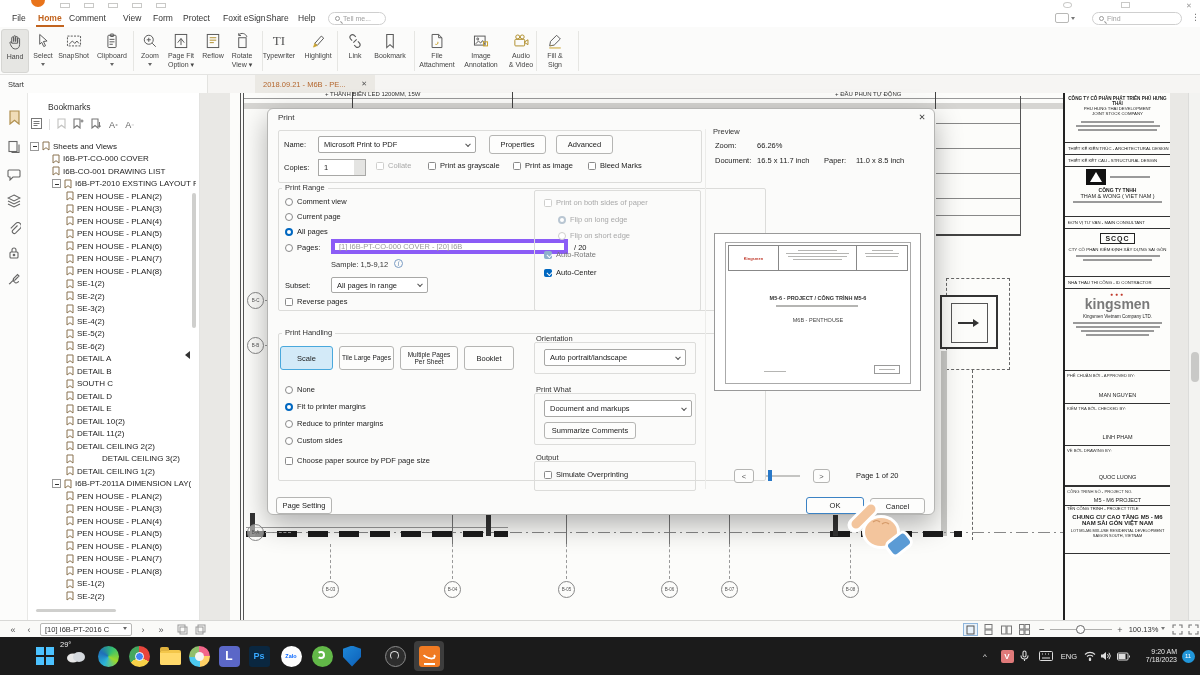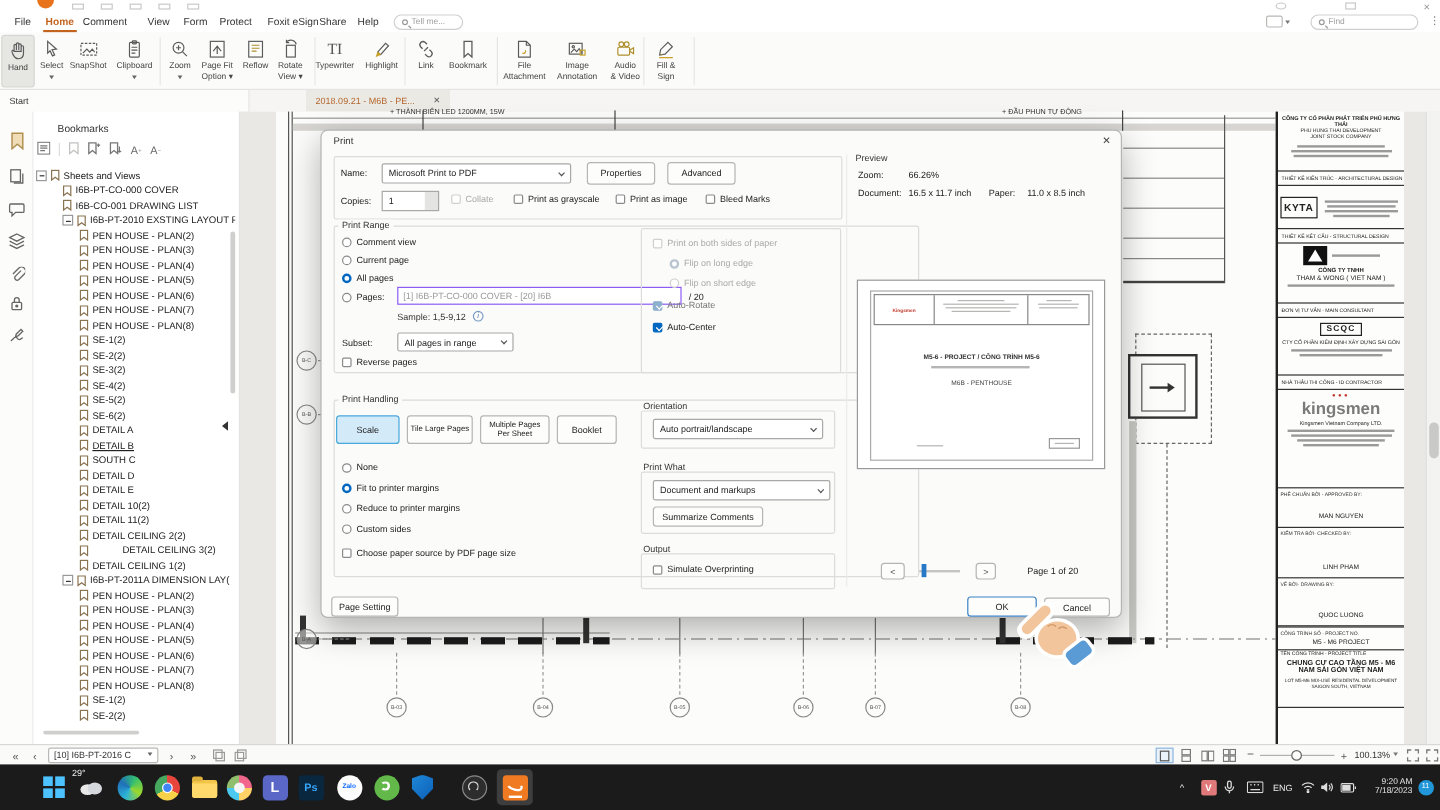--- a/index.html
+++ b/index.html
@@ -67,21 +67,21 @@
 .cb.on{background:#0067c0;border-color:#0067c0}
 .cb.on:after{content:"";position:absolute;left:1.5px;top:1px;width:4px;height:2.5px;border-left:1.2px solid #fff;border-bottom:1.2px solid #fff;transform:rotate(-45deg)}
 .cb.muted{background:#8fb0cd;border-color:#8fb0cd}
 .cb.muted:after{content:"";position:absolute;left:1.5px;top:1px;width:4px;height:2.5px;border-left:1.2px solid #fff;border-bottom:1.2px solid #fff;transform:rotate(-45deg)}
 .cb.dis{border-color:#cfcfcd}
 .rd{width:8px;height:8px;border:1px solid #8a8a8a;border-radius:50%;background:#fff;flex:none}
 .rd.on{border:2.5px solid #0067c0}
 .rd.dison{border:2.5px solid #b9c6d2}
 .rd.dis{border-color:#cfcfcd}
 .dtx{color:#a9a9a9}
-.fld{position:absolute;border:1px solid #8b5cf6;background:#fff;display:flex;align-items:center;padding:0 4px;color:#9a9a9a}
+.fld{position:absolute;border:4px solid #8b5cf6;background:#fff;display:flex;align-items:center;padding:0 4px;color:#9a9a9a}
 .tinybar{background:#b5b5b3;height:1.5px;margin:1.5px auto 0}
 
 .statusbar{left:0;top:620px;width:1200px;height:17px;background:#fafaf8;border-top:1px solid #d8d8d6;z-index:8;font-size:8px;color:#555}
 .sb-it{position:absolute;top:0;height:17px;display:flex;align-items:center;justify-content:center}
 .taskbar{left:0;top:637px;width:1200px;height:38px;background:#1b1b1b;z-index:9}
 .tb-ic{position:absolute;top:7px;width:24px;height:24px;display:flex;align-items:center;justify-content:center}
 .tray{position:absolute;top:0;height:38px;display:flex;align-items:center;justify-content:center;color:#e8e8e8}
 
 .handcur{left:843px;top:496px;width:72px;height:64px;z-index:30}
 </style>
@@ -387,29 +387,20 @@
 <div class="abs tblock">
   <div class="tb-sec tb-c" style="height:50px;padding-top:3px">
     <div style="font-size:4.6px;font-weight:bold">CÔNG TY CỔ PHẦN PHÁT TRIỂN PHÚ HƯNG THÁI</div>
     <div style="font-size:4.3px">PHU HUNG THAI DEVELOPMENT</div>
     <div style="font-size:4.3px">JOINT STOCK COMPANY</div>
     <div class="tb-bar" style="width:70%;margin-top:5px"></div>
     <div class="tb-bar" style="width:80%"></div>
     <div class="tb-bar" style="width:75%"></div>
   </div>
   <div class="tb-h">THIẾT KẾ KIẾN TRÚC - ARCHITECTURAL DESIGN</div>
-  <div class="tb-sec" style="height:36px;display:flex;align-items:center;gap:3px;padding:2px">
-    <div style="border:1.5px solid #222;padding:3px 2px;font-size:8.5px;font-weight:bold;letter-spacing:0.5px">KYTA</div>
-    <div style="flex:1">
-        <div class="tb-bar" style="width:90%"></div>
-        <div class="tb-bar" style="width:85%"></div>
-        <div class="tb-bar" style="width:90%"></div>
-        <div class="tb-bar" style="width:70%"></div>
-      </div>
-  </div>
   <div class="tb-h">THIẾT KẾ KẾT CẤU - STRUCTURAL DESIGN</div>
   <div class="tb-sec tb-c" style="height:50px;padding-top:2px">
     <div style="display:flex;align-items:center;gap:4px;justify-content:center">
       <div style="width:20px;height:16px;background:#111;position:relative">
           <div style="position:absolute;left:4px;top:3px;width:0;height:0;border-left:6px solid transparent;border-right:6px solid transparent;border-bottom:10px solid #fff"></div>
         </div>
       <div class="tb-bar" style="width:40px;margin:0"></div>
     </div>
     <div style="font-size:5px;font-weight:bold;margin-top:2px">CÔNG TY TNHH</div>
     <div style="font-size:5.5px">THAM &amp; WONG ( VIET NAM )</div>
@@ -677,21 +668,21 @@
       </div>
       <div class="bm-row" style="padding-left: 38px;">
 
         <span style="flex:none;display:inline-flex">
           <svg width="8" height="10" viewBox="0 0 8 10">
             <path d="M1 1h6v8L4 6.7 1 9z" fill="none" stroke="#8a7350" stroke-width="1"></path>
           </svg>
         </span>
         <span>DETAIL A</span>
       </div>
-      <div class="bm-row" style="padding-left: 38px; text-decoration: underline;">
+      <div class="bm-row" style="padding-left: 38px;">
 
         <span style="flex:none;display:inline-flex">
           <svg width="8" height="10" viewBox="0 0 8 10">
             <path d="M1 1h6v8L4 6.7 1 9z" fill="none" stroke="#8a7350" stroke-width="1"></path>
           </svg>
         </span>
         <span>DETAIL B</span>
       </div>
       <div class="bm-row" style="padding-left: 38px;">
 

